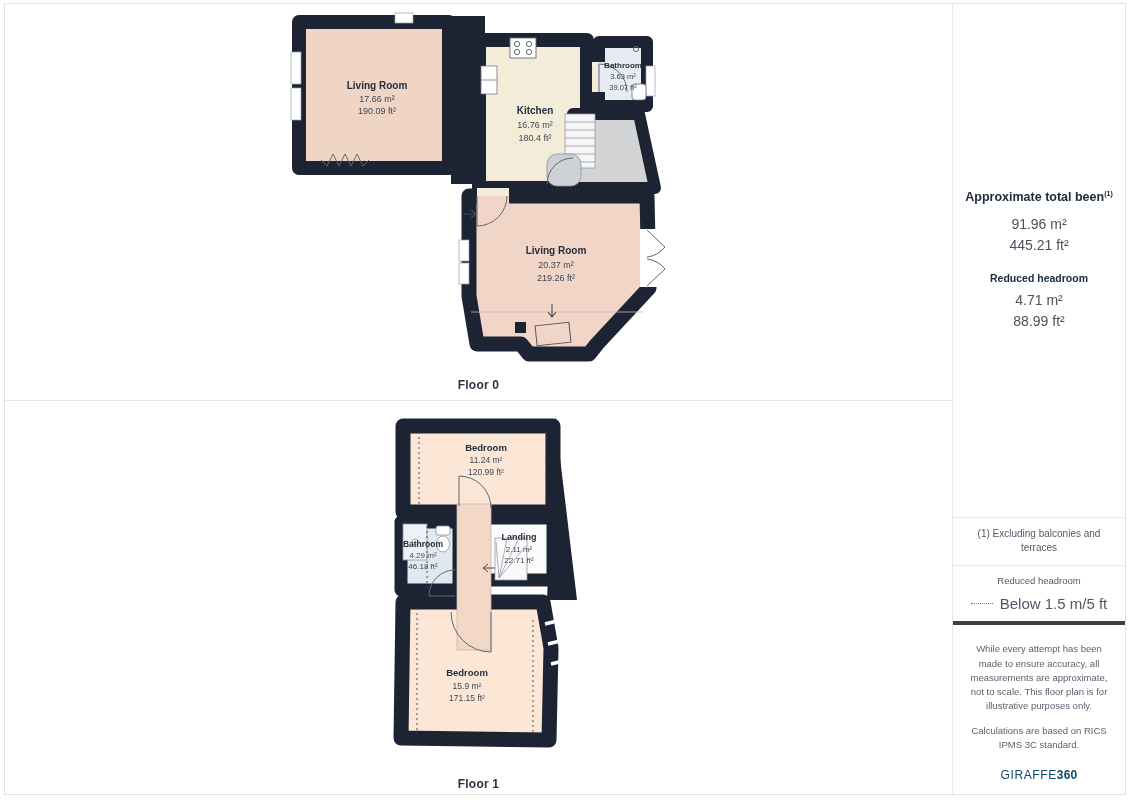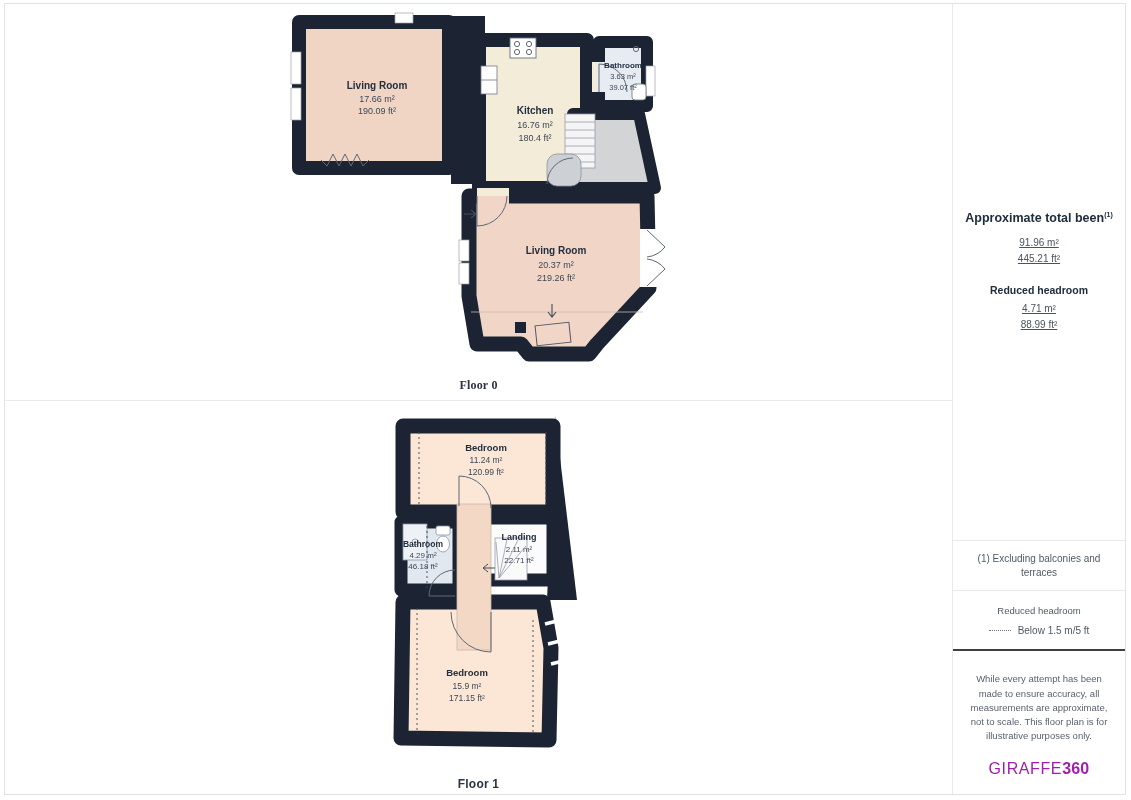--- a/index.html
+++ b/index.html
@@ -7,41 +7,41 @@
         font-family:"Liberation Sans",sans-serif;overflow:hidden;}
   .frame{position:absolute;left:4px;top:3px;width:1122px;height:792px;
          box-sizing:border-box;border:1px solid #e2e2e2;display:flex;background:#fff;}
   .main{position:relative;flex:1;border-right:1px solid #e9e9e9;}
   .floor-divider{position:absolute;left:0;right:0;top:396px;height:1px;background:#e9e9e9;}
   .plan-svg{position:absolute;}
   #floor0-svg{left:278px;top:2px;width:402px;height:358px;}
   #floor1-svg{left:378px;top:404px;width:202px;height:364px;}
   .floor-label{position:absolute;left:0;right:0;text-align:center;
                font-size:12px;font-weight:700;color:#2a3444;letter-spacing:.2px;}
-  #floor0-label{top:374px;font-family:Liberation Serif, serif;}
+  #floor0-label{top:374px;}
   #floor1-label{top:773px;}
 
   .aside{width:172px;display:flex;flex-direction:column;background:#fff;}
   .sec{box-sizing:border-box;display:flex;flex-direction:column;align-items:center;
        justify-content:center;text-align:center;}
   .sec-area{height:536px;}
   .sec-note{height:50px;border-top:1px solid #e9e9e9;}
   .sec-legend{height:59px;border-top:1px solid #e9e9e9;}
-  .sec-disc{flex:1;border-top:2px solid #404040;padding:12px 10px;}
+  .sec-disc{flex:1;border-top:4px solid #404040;padding:12px 10px;}
   .area-title{font-size:12.5px;font-weight:700;color:#202d3d;margin:0 0 9px 0;}
   .area-title sup{font-size:7px;}
-  .val{font-size:10px;color:#49535f;margin:2.5px 0;text-decoration:underline;}
+  .val{font-size:14px;color:#49535f;margin:2.5px 0;}
   .rh-title{font-size:10.5px;font-weight:700;color:#202d3d;margin:17px 0 5px 0;}
   .small-note{font-size:10px;color:#4e5a66;padding:0 12px;line-height:1.4;}
   .legend-title{font-size:9.5px;color:#4e5a66;}
   .legend-row{display:flex;align-items:center;margin-top:9px;}
   .legend-dash{display:inline-block;width:22px;border-top:1px dotted #6b7280;margin-right:7px;}
-  .legend-label{font-size:10px;color:#4e5a66;}
+  .legend-label{font-size:15px;color:#4e5a66;}
   .disc-p{font-size:9.5px;color:#58626e;line-height:1.5;margin:5px 2px;}
-  .brand{margin-top:11px;font-size:16px;color:#a21caf;letter-spacing:.6px;}
+  .brand{margin-top:11px;font-size:12px;color:#0c4a6e;letter-spacing:.6px;}
   .brand b{letter-spacing:.2px;}
 
   svg .room-name{font-family:"Liberation Sans",sans-serif;font-weight:700;fill:#232e3f;text-anchor:middle;}
   svg .room-val{font-family:"Liberation Sans",sans-serif;fill:#3c4757;text-anchor:middle;}
   svg .fs10{font-size:10px}svg .fs95{font-size:9.5px}svg .fs9{font-size:9px}svg .fs85{font-size:8.5px}svg .fs8{font-size:8px}svg .fs75{font-size:7.5px}
   svg .wall{stroke:#1c2433;stroke-linejoin:round;}
   svg .thin{stroke:#5f6873;stroke-width:1;fill:none;}
   svg .dotted{stroke:#3f4654;stroke-width:.9;fill:none;stroke-dasharray:2 3;}
 </style>
 </head>
@@ -235,18 +235,19 @@
       <div class="sec sec-legend">
         <div class="legend-title">Reduced headroom</div>
         <div class="legend-row">
           <span class="legend-dash"></span>
           <span class="legend-label">Below 1.5 m/5 ft</span>
         </div>
       </div>
 
       <div class="sec sec-disc">
         <p class="disc-p">While every attempt has been made to ensure accuracy, all measurements are approximate, not to scale. This floor plan is for illustrative purposes only.</p>
+        <p class="disc-p">Calculations are based on RICS IPMS 3C standard.</p>
         <div class="brand"><span>GIRAFFE</span><b>360</b></div>
       </div>
     </aside>
 
   </div>
 </div>
 
 </body></html>

